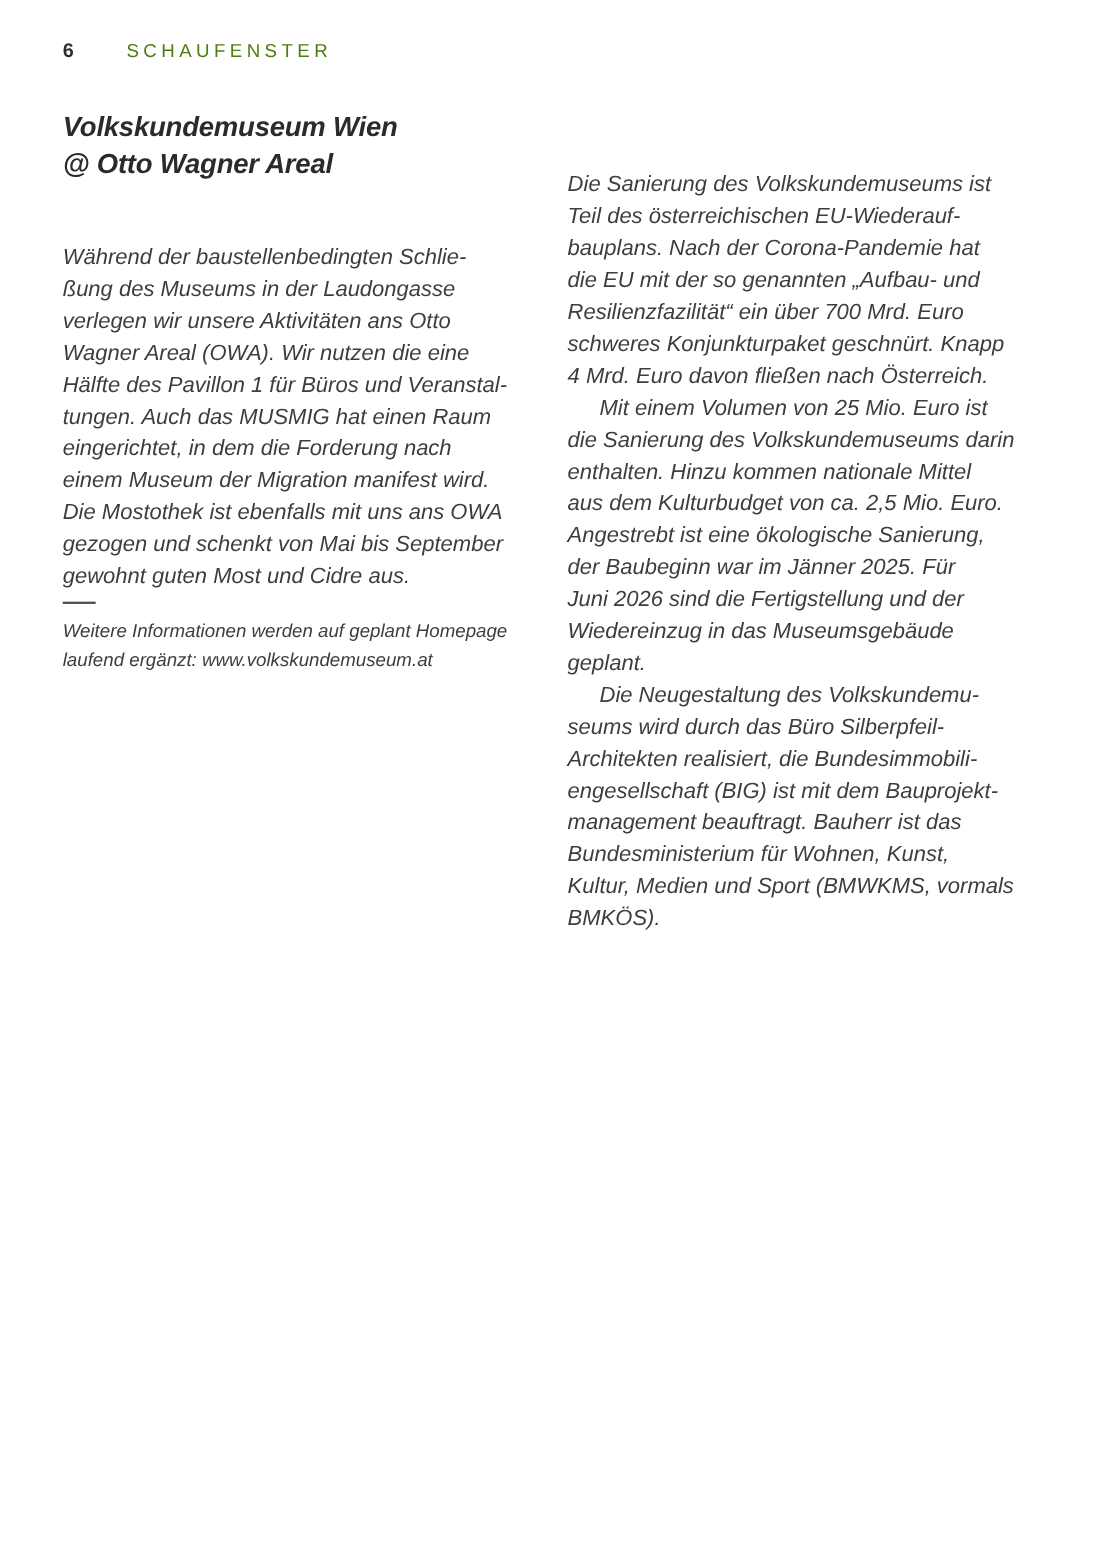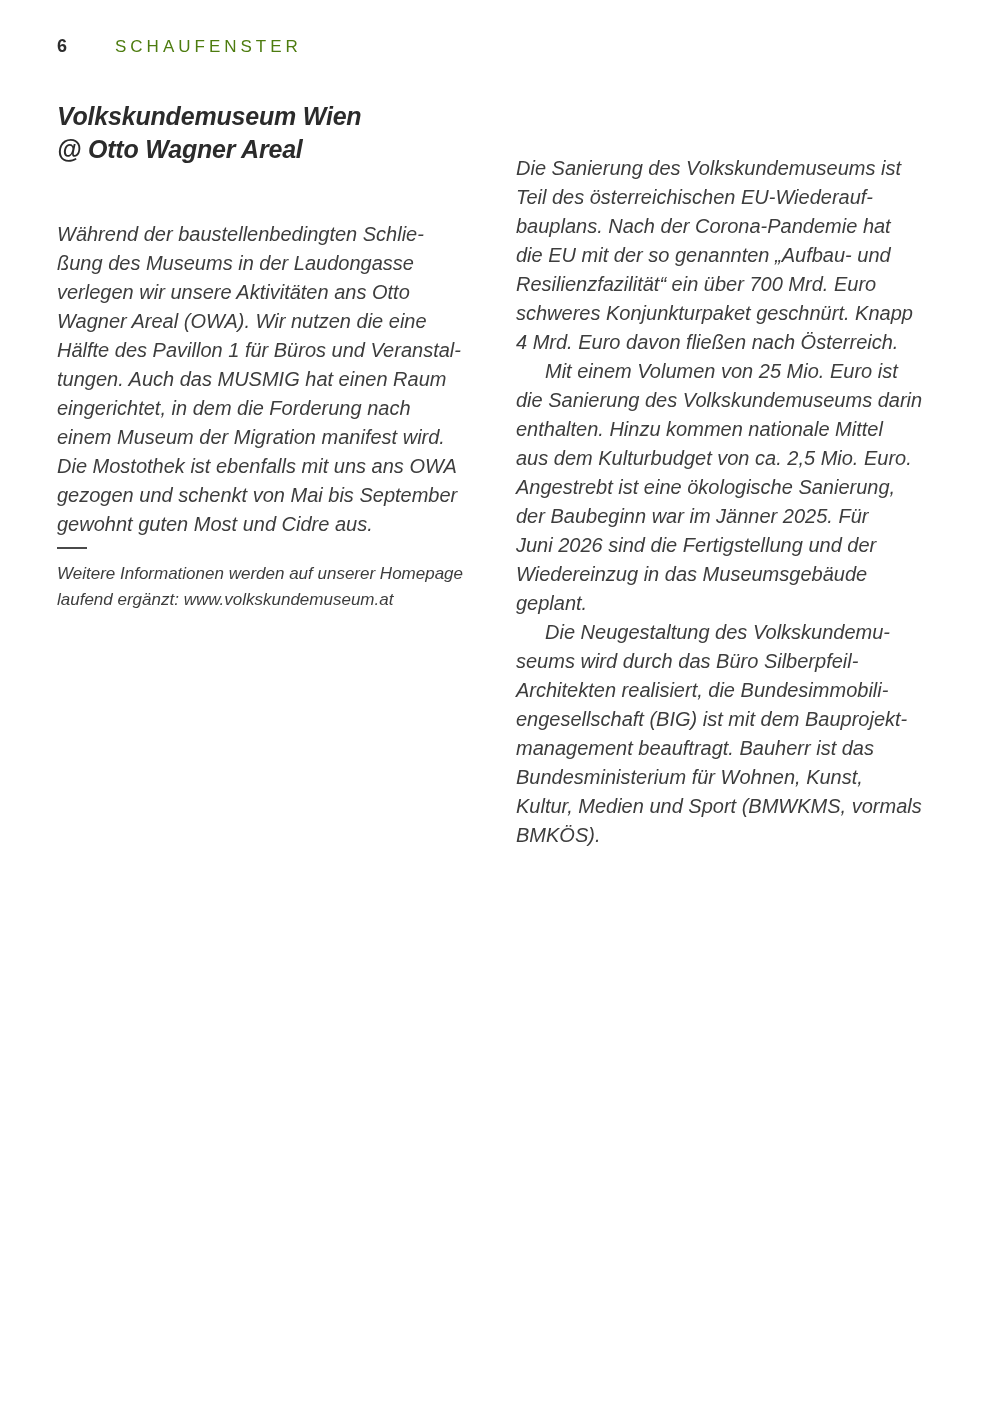--- a/index.html
+++ b/index.html
@@ -105,21 +105,21 @@
 verlegen wir unsere Aktivitäten ans Otto
 Wagner Areal (OWA). Wir nutzen die eine
 Hälfte des Pavillon 1 für Büros und Veranstal-
 tungen. Auch das MUSMIG hat einen Raum
 eingerichtet, in dem die Forderung nach
 einem Museum der Migration manifest wird.
 Die Mostothek ist ebenfalls mit uns ans OWA
 gezogen und schenkt von Mai bis September
 gewohnt guten Most und Cidre aus.</p>
         <div class="footnote-rule"></div>
-        <p class="footnote">Weitere Informationen werden auf unserer Homepage
+        <p class="footnote">Weitere Informationen werden auf geplant Homepage
 laufend ergänzt: www.volkskundemuseum.at</p>
       </div>
     </article>
 
     <article class="article">
       <div class="article-body">
         <p>Die Sanierung des Volkskundemuseums ist
 Teil des österreichischen EU-Wiederauf-
 bauplans. Nach der Corona-Pandemie hat
 die EU mit der so genannten „Aufbau- und

